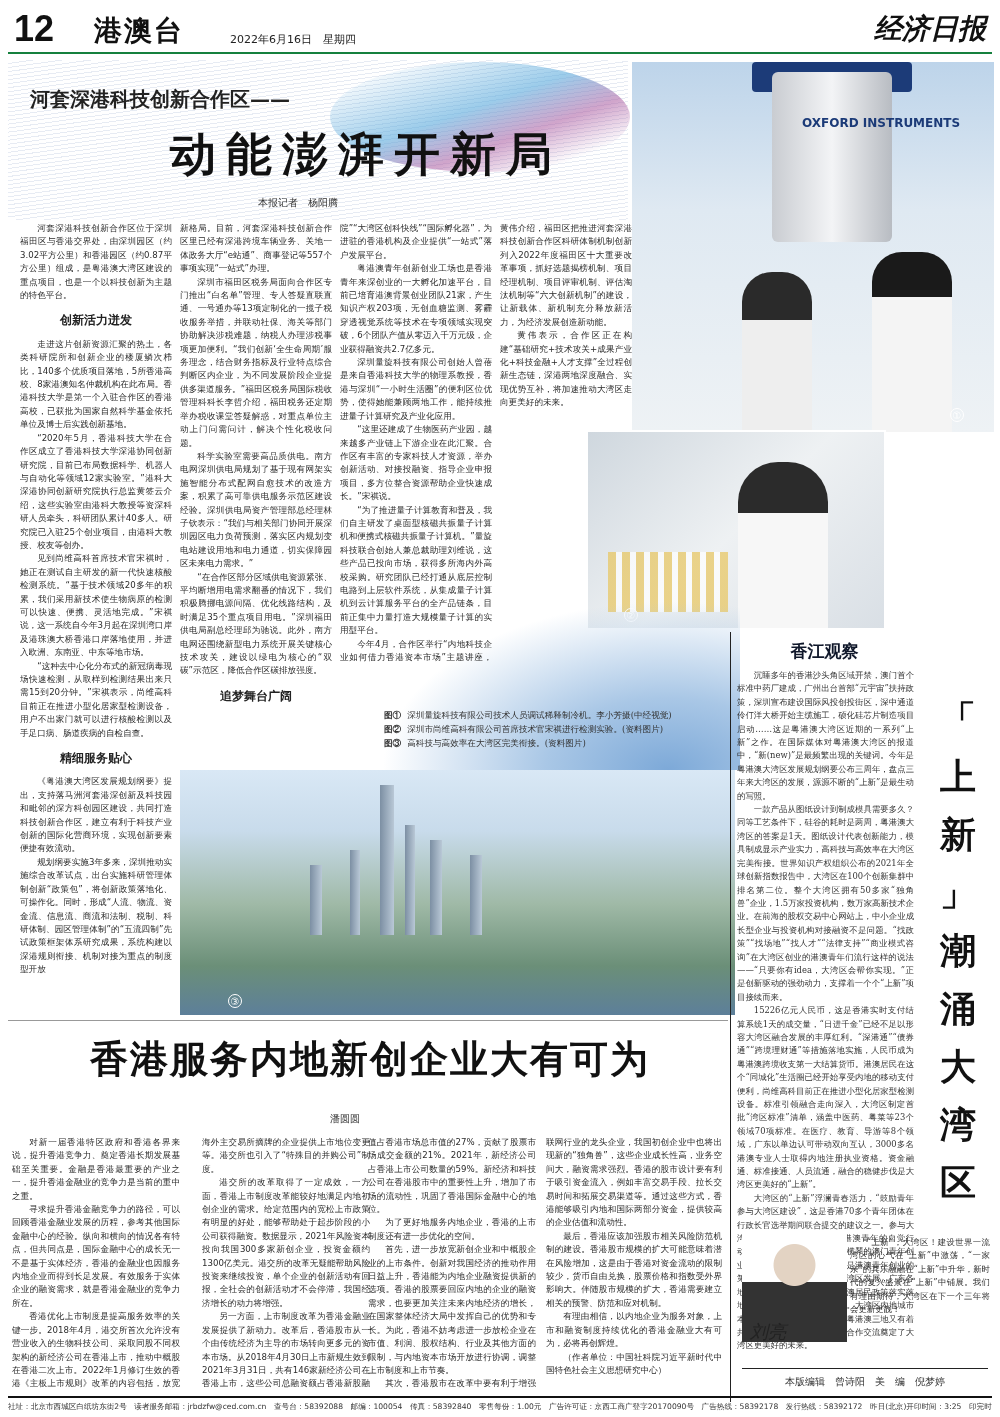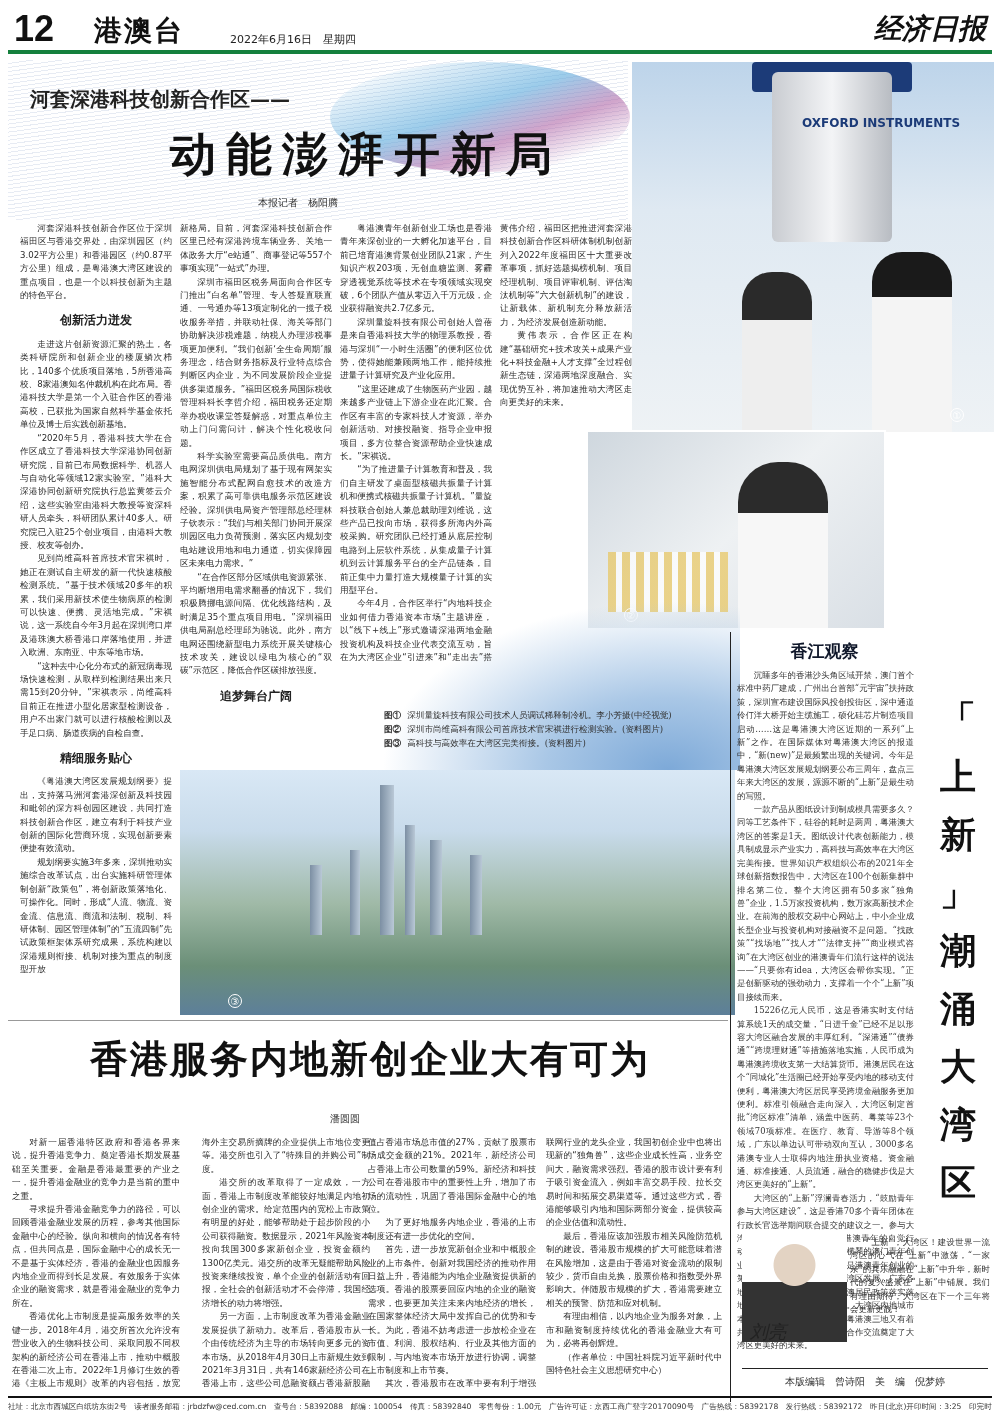--- a/index.html
+++ b/index.html
@@ -1,19 +1,19 @@
 <!DOCTYPE html>
 <html><head>
 <meta charset="utf-8">
 <style>
   * { box-sizing: border-box; margin: 0; padding: 0; }
   html, body { width: 1000px; height: 1417px; background: #fff; overflow: hidden; }
   body { position: relative; font-family: "DejaVu Sans", sans-serif; color: #222; }
 
-  .masthead { position: absolute; left: 8px; top: 0; width: 984px; height: 54px; border-bottom: 4px solid #15803d; }
+  .masthead { position: absolute; left: 8px; top: 0; width: 984px; height: 54px; border-bottom: 2px solid #15803d; }
   .page-num { position: absolute; left: 6px; top: 8px; font-family: "Liberation Sans", sans-serif; font-weight: bold; font-size: 36px; color: #111; }
   .section-name { position: absolute; left: 86px; top: 12px; font-family: "DejaVu Serif", serif; font-weight: bold; font-size: 28px; color: #111; letter-spacing: 2px; }
   .issue-date { position: absolute; left: 222px; top: 32px; font-size: 11px; color: #222; }
   .paper-logo { position: absolute; right: 6px; top: 10px; font-family: "DejaVu Serif", serif; font-style: italic; font-size: 28px; font-weight: bold; color: #111; }
 
   .hero-bg { position: absolute; left: 8px; top: 60px; width: 620px; height: 160px;
     background: repeating-linear-gradient(172deg, #fff 0 3px, #e4e9f2 3px 4px); opacity: .9; }
   .hero-swirl { position: absolute; left: 330px; top: 62px; width: 300px; height: 110px;
     background: linear-gradient(160deg, rgba(80,170,220,.0) 10%, rgba(90,170,220,.6) 45%, rgba(170,90,160,.55) 65%, rgba(255,255,255,0) 85%); border-radius: 50%; }
   .kicker { position: absolute; left: 30px; top: 86px; font-family: "DejaVu Serif", serif; font-weight: bold; font-size: 20px; color: #222; }
@@ -112,20 +112,21 @@
 <div class="article" style="left:180px;top:222px;width:152px;height:545px;overflow:hidden;">
   <p style="text-indent:0">新格局。目前，河套深港科技创新合作区里已经有深港跨境车辆业务、关地一体政务大厅“e站通”、商事登记等557个事项实现“一站式”办理。</p>
   <p>深圳市福田区税务局面向合作区专门推出“白名单”管理、专人答疑直联直通、一号通办等13项定制化的一揽子税收服务举措，并联动社保、海关等部门协助解决涉税难题，纳税人办理涉税事项更加便利。“我们创新‘全生命周期’服务理念，结合财务指标及行业特点综合判断区内企业，为不同发展阶段企业提供多渠道服务。”福田区税务局国际税收管理科科长李哲介绍，福田税务还定期举办税收课堂答疑解惑，对重点单位主动上门问需问计，解决个性化税收问题。</p>
   <p>科学实验室需要高品质供电。南方电网深圳供电局规划了基于现有网架实施智能分布式配网自愈技术的改造方案，积累了高可靠供电服务示范区建设经验。深圳供电局资产管理部总经理林子钦表示：“我们与相关部门协同开展深圳园区电力负荷预测，落实区内规划变电站建设用地和电力通道，切实保障园区未来电力需求。”</p>
   <p>“在合作区部分区域供电资源紧张、平均断增用电需求翻番的情况下，我们积极腾挪电源间隔、优化线路结构，及时满足35个重点项目用电。”深圳福田供电局副总经理邱为驰说。此外，南方电网还围绕新型电力系统开展关键核心技术攻关，建设以绿电为核心的“双碳”示范区，降低合作区碳排放强度。</p>
   <div class="subhead">追梦舞台广阔</div>
 
 </div>
 
 <div class="article" style="left:340px;top:222px;width:152px;height:440px;overflow:hidden;">
+  <p style="text-indent:0">院”“大湾区创科快线”“国际孵化器”，为进驻的香港机构及企业提供“一站式”落户发展平台。</p>
   <p>粤港澳青年创新创业工场也是香港青年来深创业的一大孵化加速平台，目前已培育港澳背景创业团队21家，产生知识产权203项，无创血糖监测、雾霾穿透视觉系统等技术在专项领域实现突破，6个团队产值从零迈入千万元级，企业获得融资共2.7亿多元。</p>
   <p>深圳量旋科技有限公司创始人曾蓓是来自香港科技大学的物理系教授，香港与深圳“一小时生活圈”的便利区位优势，使得她能兼顾两地工作，能持续推进量子计算研究及产业化应用。</p>
   <p>“这里还建成了生物医药产业园，越来越多产业链上下游企业在此汇聚。合作区有丰富的专家科技人才资源，举办创新活动、对接投融资、指导企业申报项目，多方位整合资源帮助企业快速成长。”宋祺说。</p>
   <p>“为了推进量子计算教育和普及，我们自主研发了桌面型核磁共振量子计算机和便携式核磁共振量子计算机。”量旋科技联合创始人兼总裁助理刘维说，这些产品已投向市场，获得多所海内外高校采购。研究团队已经打通从底层控制电路到上层软件系统，从集成量子计算机到云计算服务平台的全产品链条，目前正集中力量打造大规模量子计算的实用型平台。</p>
   <p>今年4月，合作区举行“内地科技企业如何借力香港资本市场”主题讲座，以“线下+线上”形式邀请深港两地金融投资机构及科技企业代表交流互动，旨在为大湾区企业“引进来”和“走出去”搭建平台，进一步推动大湾区国际化协作。</p>
 
 </div>
 
 <div class="article" style="left:500px;top:222px;width:132px;height:200px;overflow:hidden;">
   <p style="text-indent:0">黄伟介绍，福田区把推进河套深港科技创新合作区科研体制机制创新列入2022年度福田区十大重要改革事项，抓好选题揭榜机制、项目经理机制、项目评审机制、评估淘汰机制等“六大创新机制”的建设，让新载体、新机制充分释放新活力，为经济发展创造新动能。</p>
@@ -155,21 +156,21 @@
   <div class="tower" style="left:290px;width:12px;height:80px;"></div>
   <div class="tower" style="left:130px;width:12px;height:70px;"></div>
   <div class="photo-num" style="left:48px;top:224px;">③</div>
 </div>
 
 <div class="sidebar-box">
   <div class="column-label">香江观察</div>
   <div class="column-text">
     <p>沉睡多年的香港沙头角区域开禁，澳门首个标准中药厂建成，广州出台首部“元宇宙”扶持政策，深圳宣布建设国际风投创投街区，深中通道伶仃洋大桥开始主缆施工，硕化硅芯片制造项目启动……这是粤港澳大湾区近期的一系列“上新”之作。在国际媒体对粤港澳大湾区的报道中，“新(new)”是最频繁出现的关键词。今年是粤港澳大湾区发展规划纲要公布三周年，盘点三年来大湾区的发展，源源不断的“上新”是最生动的写照。</p>
     <p>一款产品从图纸设计到制成模具需要多久？同等工艺条件下，硅谷的耗时是两周，粤港澳大湾区的答案是1天。图纸设计代表创新能力，模具制成显示产业实力，高科技与高效率在大湾区完美衔接。世界知识产权组织公布的2021年全球创新指数报告中，大湾区在100个创新集群中排名第二位。整个大湾区拥有50多家“独角兽”企业，1.5万家投资机构，数万家高新技术企业。在前海的股权交易中心网站上，中小企业成长型企业与投资机构对接融资不是问题。“找政策”“找场地”“找人才”“法律支持”“商业模式咨询”在大湾区创业的港澳青年们流行这样的说法——“只要你有idea，大湾区会帮你实现。”正是创新驱动的强劲动力，支撑着一个个“上新”项目接续而来。</p>
-    <p>15226亿元人民币，这是香港实时支付结算系统1天的成交量，“日进千金”已经不足以形容大湾区融合发展的丰厚红利。“深港通”“债券通”“跨境理财通”等措施落地实施，人民币成为粤港澳跨境收支第一大结算货币。港澳居民在这个“同城化”生活圈已经开始享受内地的移动支付便利，粤港澳大湾区居民享受跨境金融服务更加便利。标准引领融合走向深入，大湾区制定首批“湾区标准”清单，涵盖中医药、粤菜等23个领域70项标准。在医疗、教育、导游等8个领域，广东以单边认可带动双向互认，3000多名港澳专业人士取得内地注册执业资格。资金融通、标准接通、人员流通，融合的稳健步伐是大湾区更美好的“上新”。</p>
+    <p>15226亿元人民币，这是香港实时支付结算系统1天的成交量，“日进千金”已经不足以形容大湾区融合发展的丰厚红利。“深港通”“债券通”“跨境理财通”等措施落地实施，人民币成为粤港澳跨境收支第一大结算货币。港澳居民在这个“同城化”生活圈已经开始享受内地的移动支付便利，尚维高科目前正在推进小型化居家型检测设备。标准引领融合走向深入，大湾区制定首批“湾区标准”清单，涵盖中医药、粤菜等23个领域70项标准。在医疗、教育、导游等8个领域，广东以单边认可带动双向互认，3000多名港澳专业人士取得内地注册执业资格。资金融通、标准接通、人员流通，融合的稳健步伐是大湾区更美好的“上新”。</p>
     <p style="padding-left:0">大湾区的“上新”浮澜青春活力，“鼓励青年参与大湾区建设”，这是香港70多个青年团体在行政长官选举期间联合提交的建议之一。参与大湾区建设，正成为越来越多港澳青年的自觉行动。前海的深港青年梦工场、横琴的澳门青年创业谷、南沙的创汇谷，这些都是港澳青年创业的第一站。为支持港澳青年来大湾区发展，广东各地纷纷出台配套措施，推动港澳居民政策落实落地，吸引了很多港澳青年报考。大湾区内地城市本身就是年轻人富集的城市，粤港澳三地又有着共同的方言民俗，青年之间的合作交流奠定了大湾区更美好的未来。</p>
   </div>
 </div>
 <div class="vertical-title">
   <div>「</div>
   <div>上</div>
   <div>新</div>
   <div>」</div>
   <div>潮</div>
   <div>涌</div>

